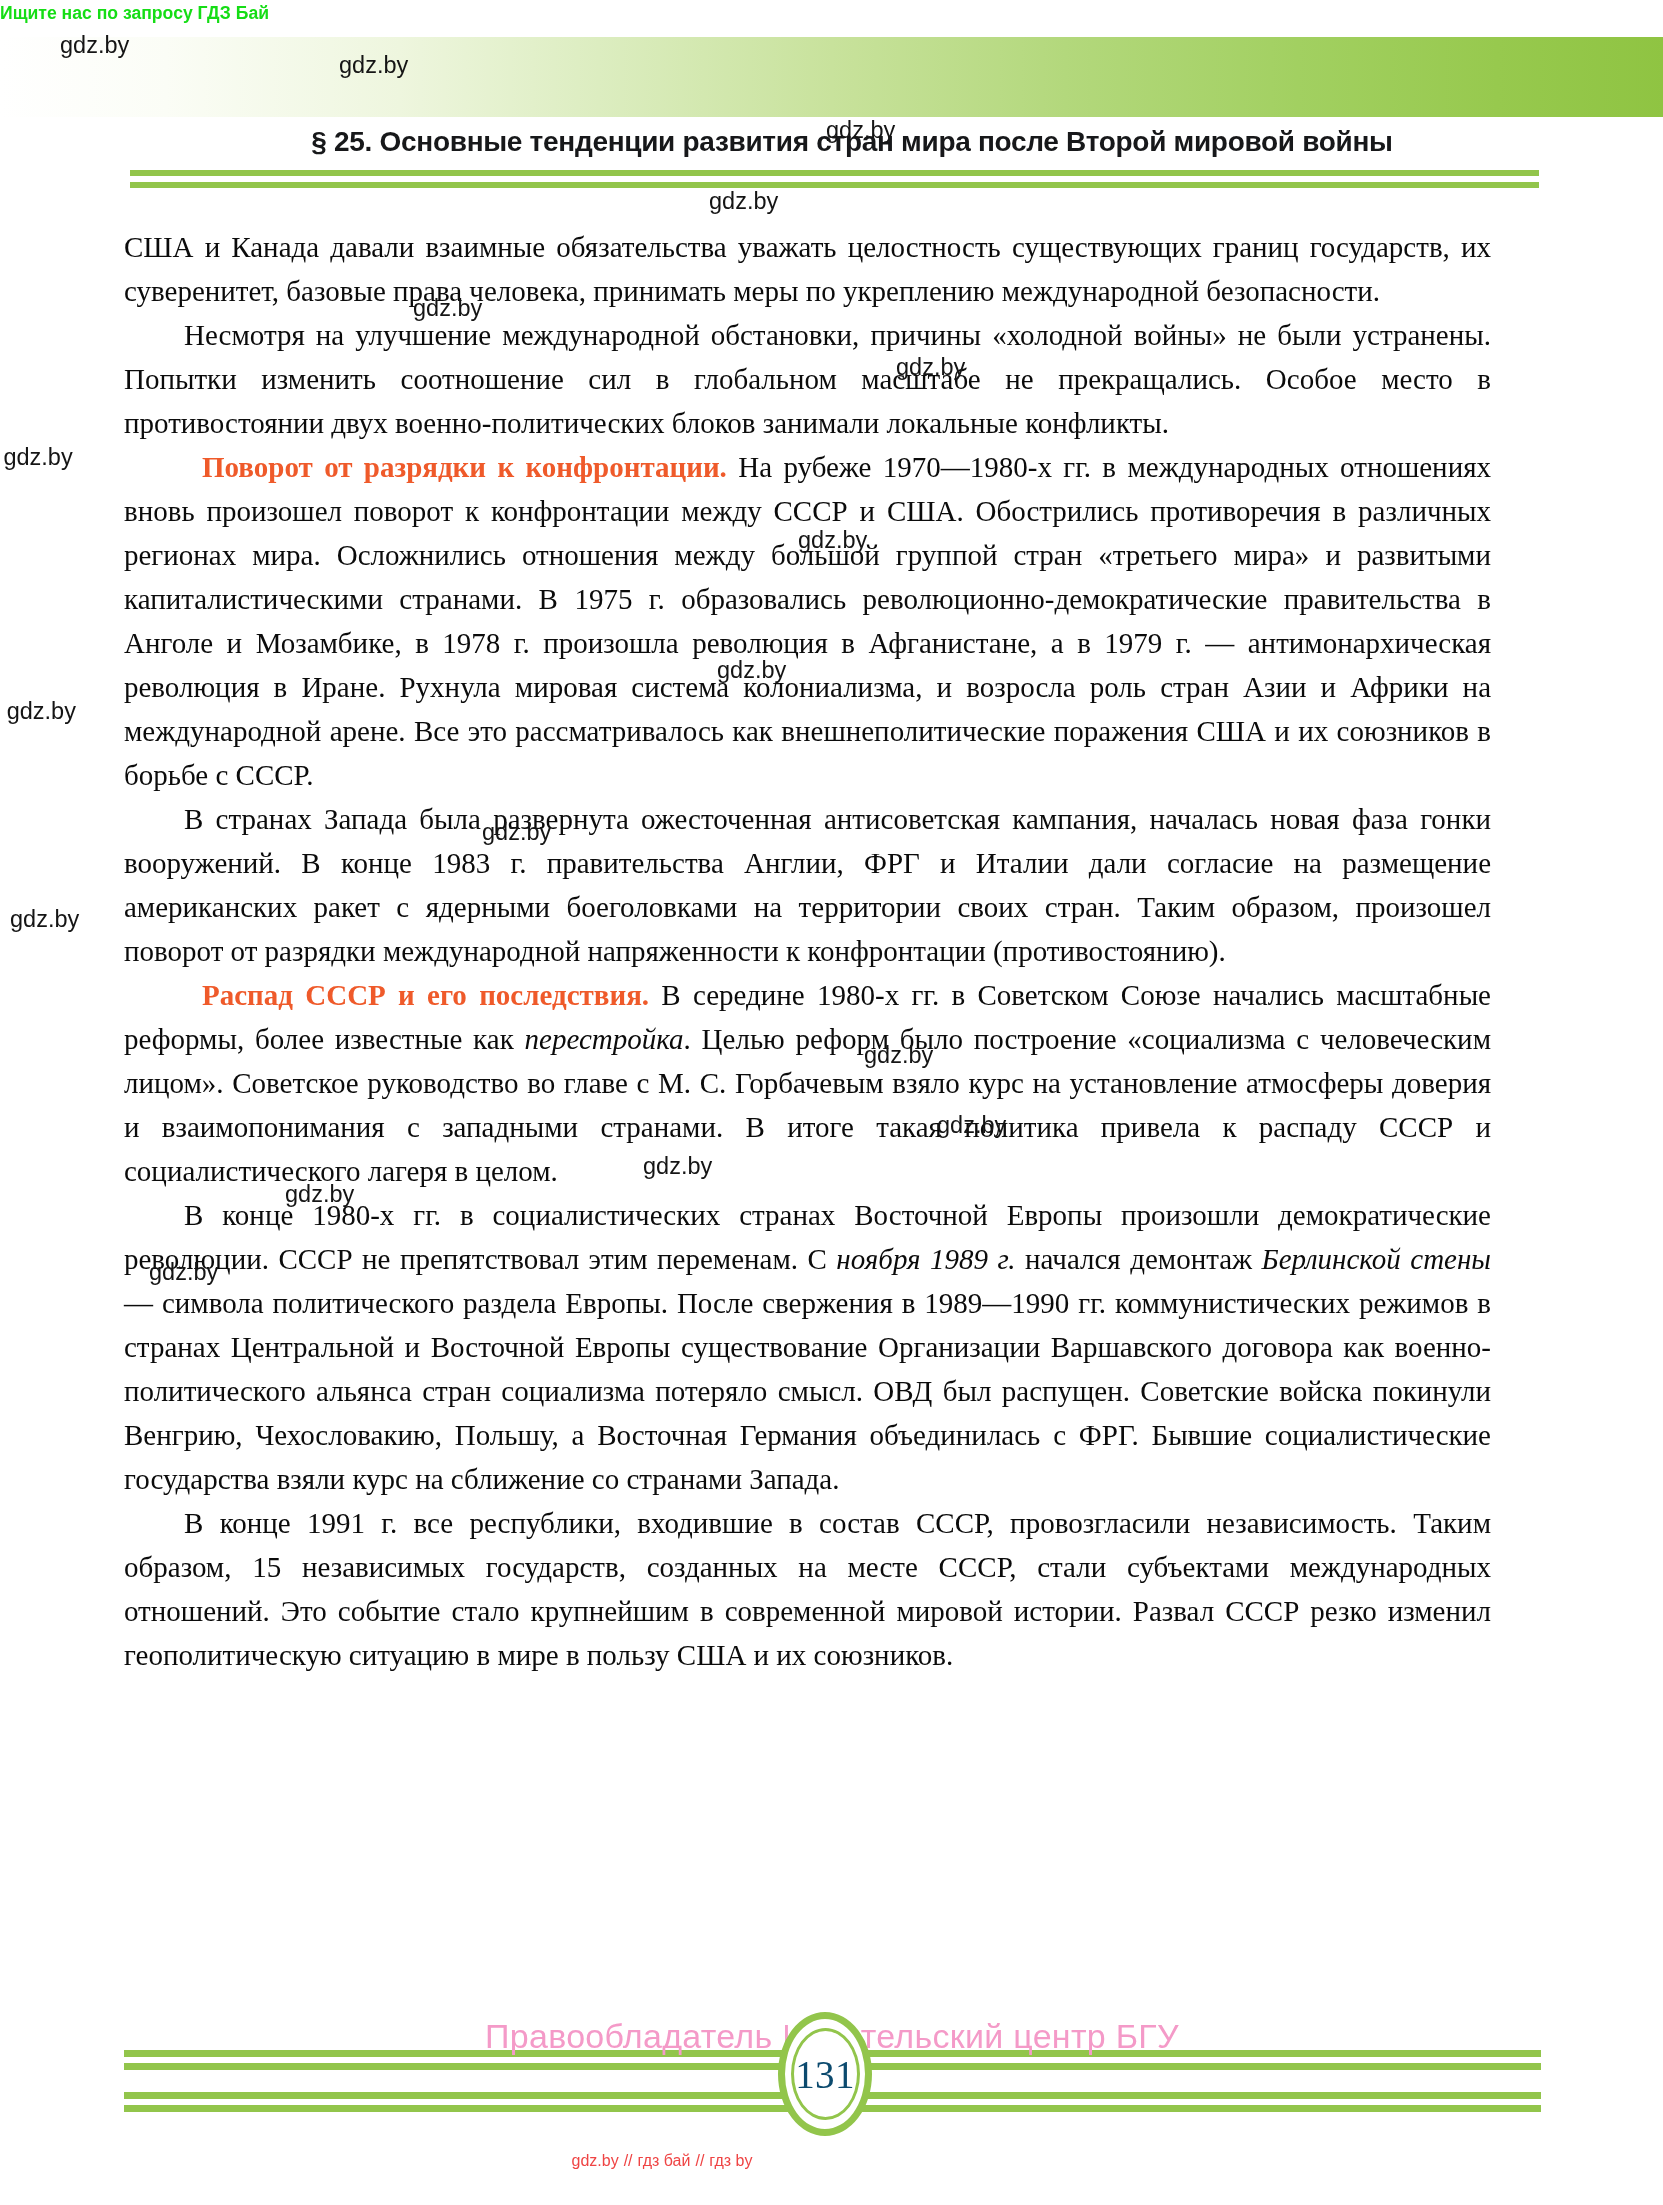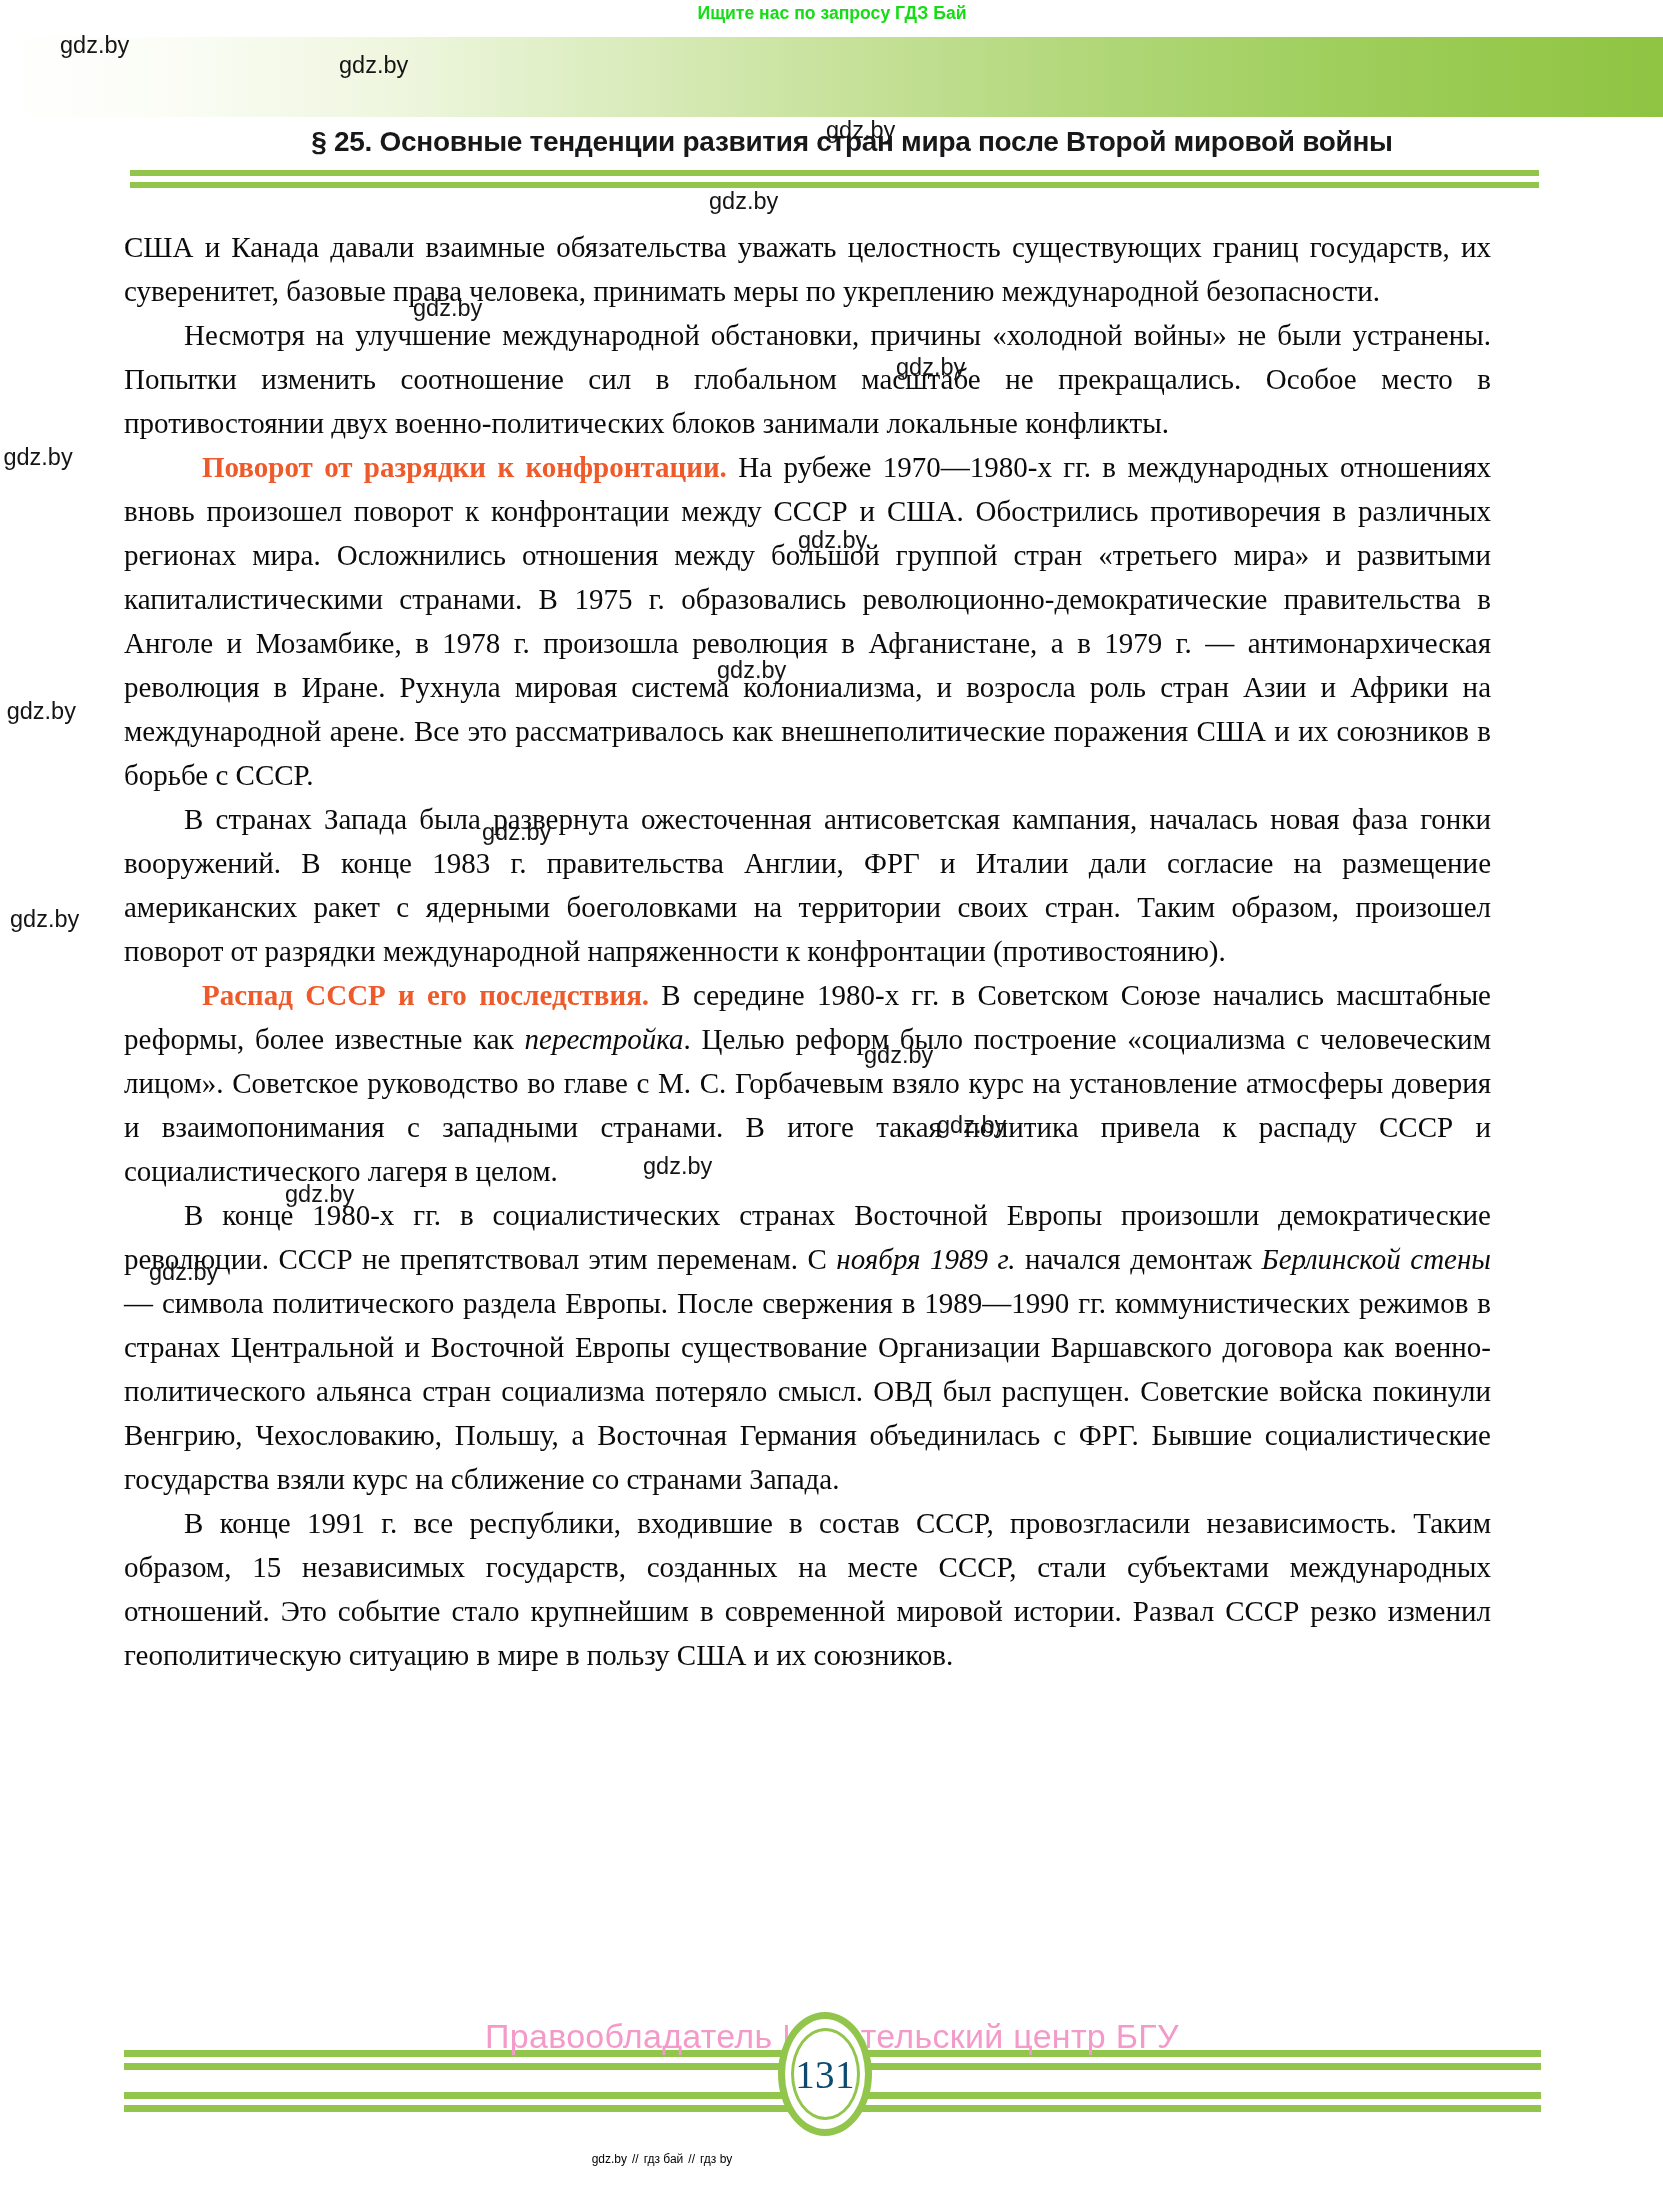--- a/index.html
+++ b/index.html
@@ -21,21 +21,21 @@
     background: #ffffff;
   }
 
   
   .promo-strip {
     position: absolute;
     left: 0;
     top: 0;
     width: 1664px;
     height: 28.5px;
-    text-align: center;
+    text-align: left;
     font-family: "Liberation Sans", "DejaVu Sans", sans-serif;
     font-size: 17.6px;
     font-weight: bold;
     line-height: 27px;
     color: #15dd15;
     white-space: nowrap;
   }
 
   
   .banner {
@@ -172,22 +172,22 @@
   }
 
   
   .bottom-links {
     position: absolute;
     left: 0;
     top: 2152px;
     width: 1324px;
     text-align: center;
     font-family: "Liberation Sans", "DejaVu Sans", sans-serif;
-    font-size: 12px;
-    color: #000000;
+    font-size: 16px;
+    color: #ef4444;
     white-space: nowrap;
   }
   .bottom-links span { margin: 0 2.5px; }
 
   
   .wm {
     position: absolute;
     font-family: "Liberation Sans", "DejaVu Sans", sans-serif;
     font-size: 23.5px;
     color: #151515;

